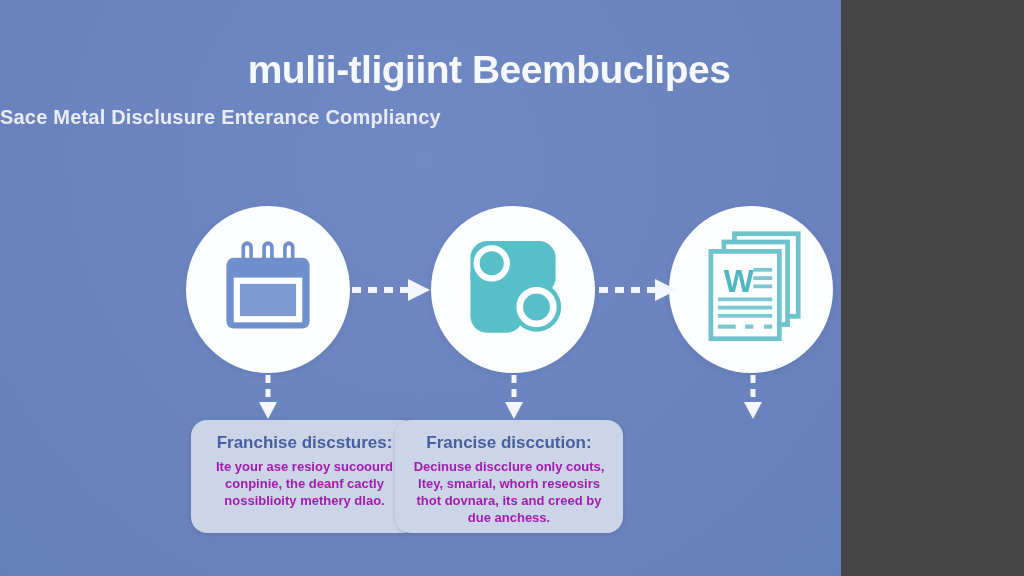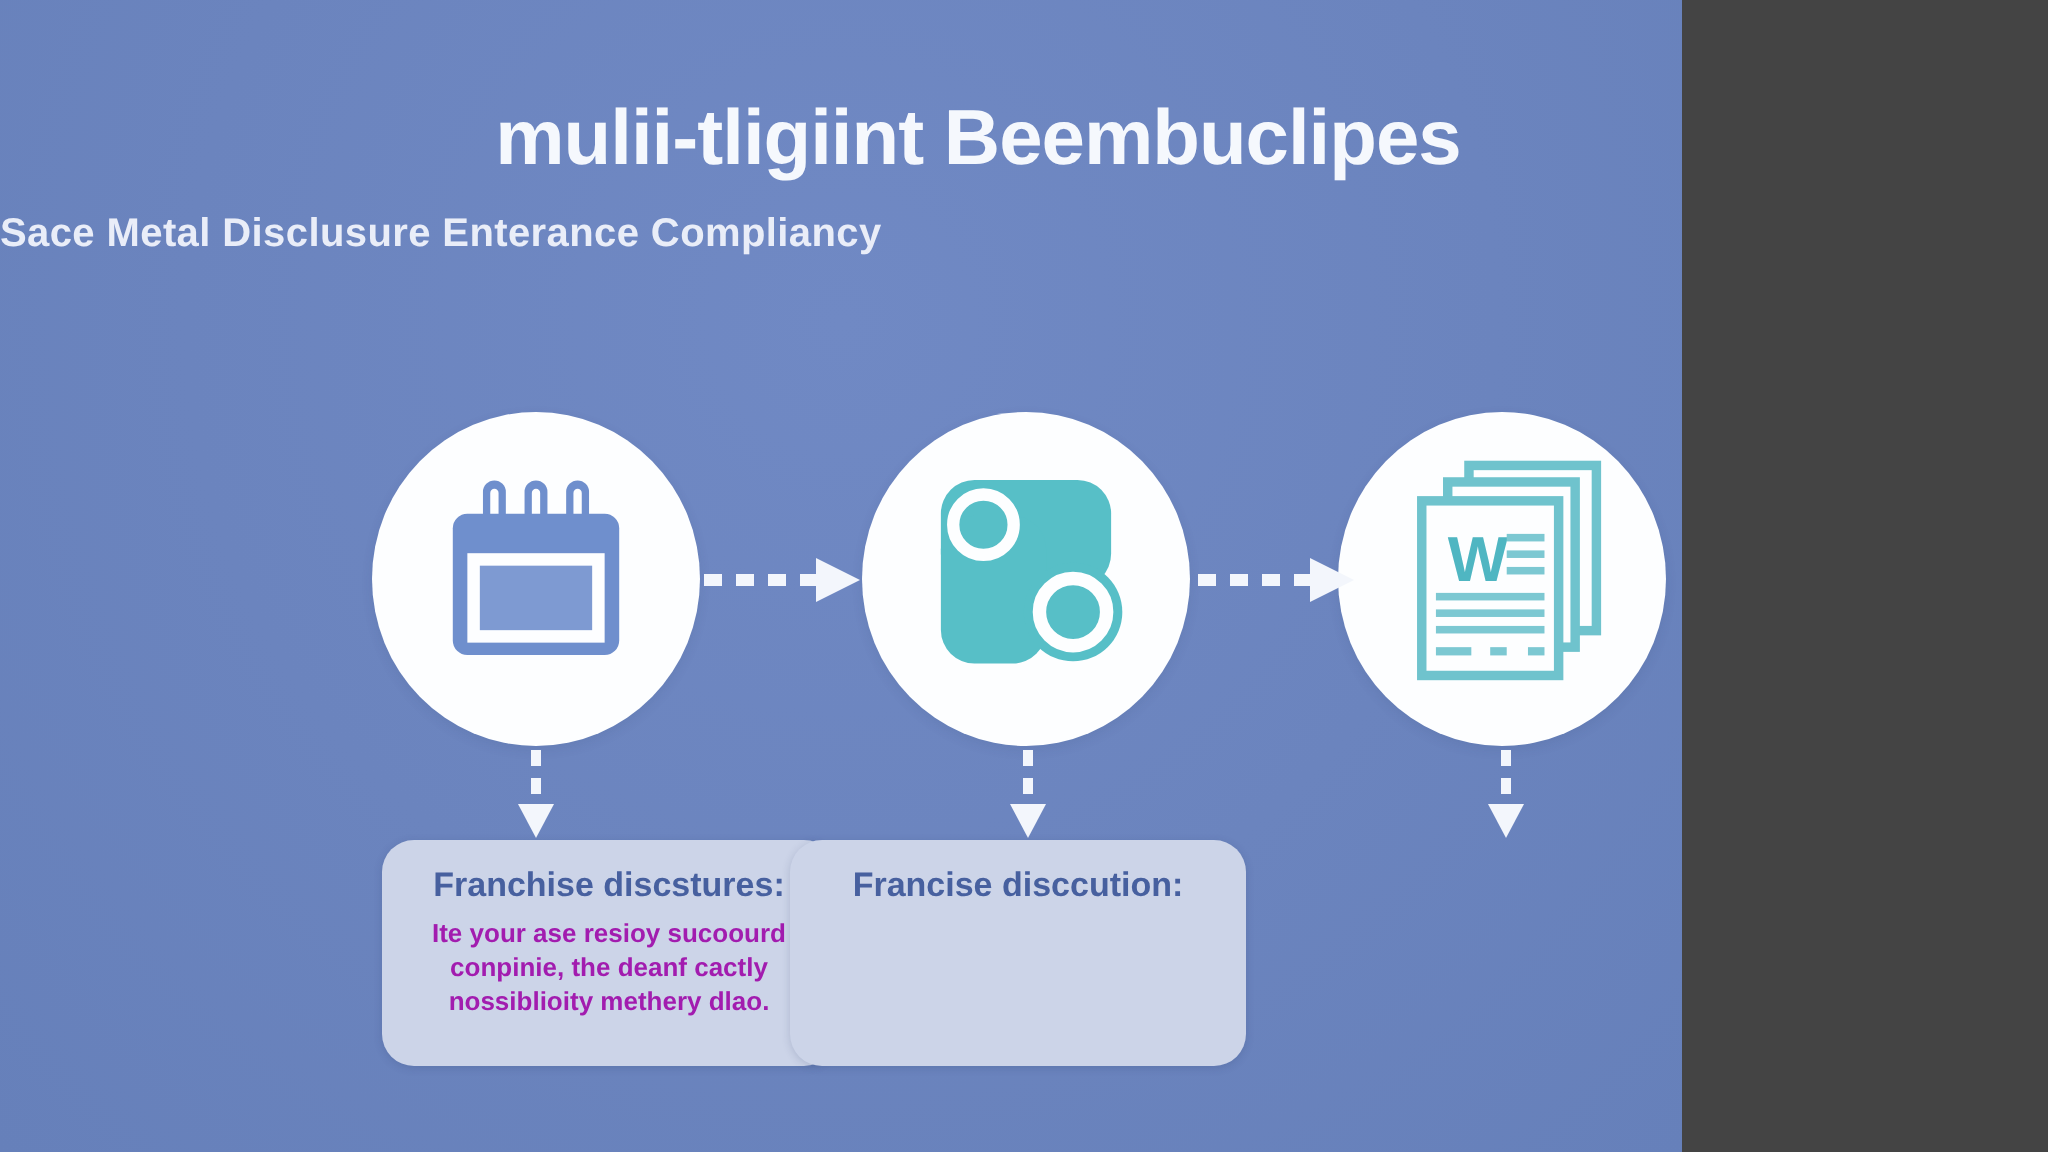--- a/index.html
+++ b/index.html
@@ -156,15 +156,16 @@
       <polygon points="1,29 19,29 10,46" fill="#f3f6fc"></polygon>
     </svg>
   </span>
 
   <div class="infobox b1">
     <div class="heading">Franchise discstures:</div>
     <div class="body">Ite your ase resioy sucoourd conpinie, the deanf cactly nossiblioity methery dlao.</div>
   </div>
   <div class="infobox b2">
     <div class="heading">Francise disccution:</div>
+    <div class="body">Decinuse discclure only couts, Itey, smarial, whorh reseosirs thot dovnara, its and creed by due anchess.</div>
   </div>
 
 </div>
 
 </body></html>

